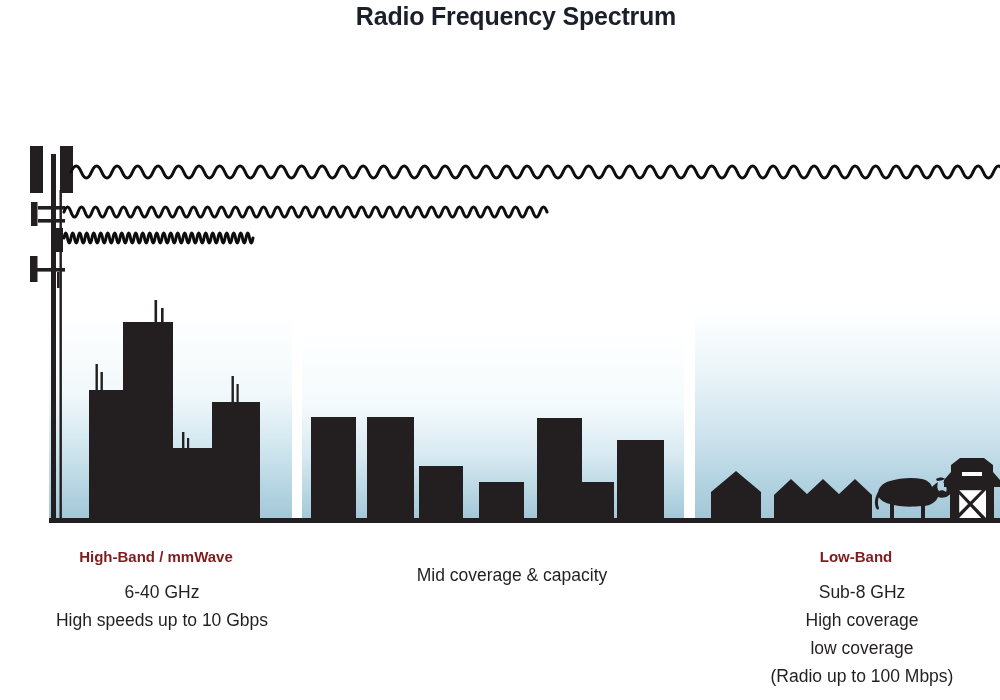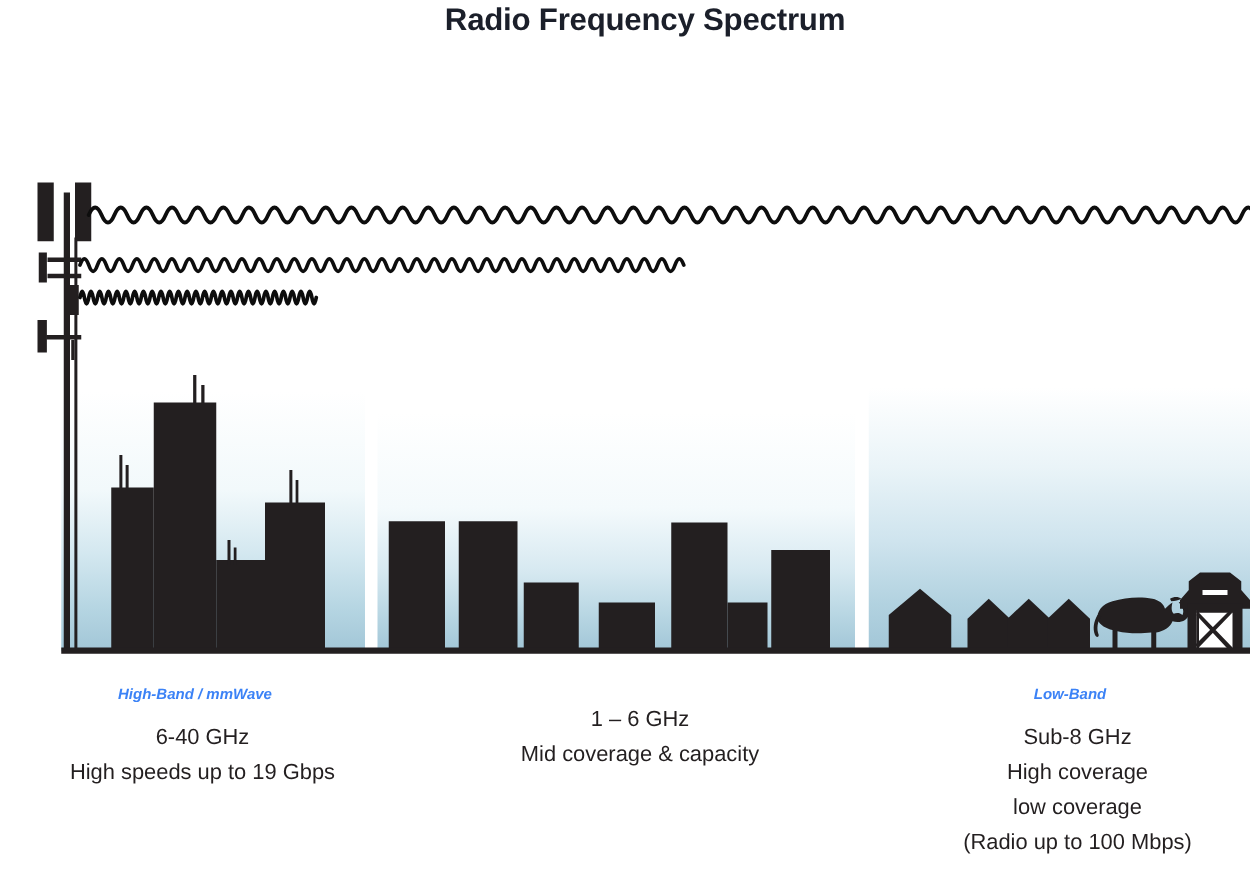--- a/index.html
+++ b/index.html
@@ -37,24 +37,23 @@
     position: absolute;
     left: 0; top: 0;
   }
   .caption-block {
     position: absolute;
     text-align: center;
   }
   .band-title {
     font-family: "Liberation Sans", sans-serif;
     font-weight: bold;
-    font-size: 12px;
-    color: #3b82f6;
+    font-size: 15px;
+    color: #7f1d1d;
     white-space: nowrap;
-    font-style: italic;
   }
   .band-lines {
     margin-top: 13px;
     font-family: "Liberation Sans", sans-serif;
     font-weight: normal;
     font-size: 17.5px;
     line-height: 28px;
     color: #231f20;
   }
   .band-lines div { white-space: nowrap; padding-left: 12px; }
@@ -206,27 +205,26 @@
       </g>
     </g>
 
     <rect x="33" y="518" width="967" height="5" fill="#231f20"></rect>
   </svg>
 
   <div class="caption-block" id="cap-high">
     <div class="band-title">High-Band / mmWave</div>
     <div class="band-lines">
       <div>6-40 GHz</div>
-      <div>High speeds up to 19 Gbps</div>
+      <div>High speeds up to 10 Gbps</div>
     </div>
   </div>
 
   <div class="caption-block" id="cap-mid">
     <div class="band-lines">
-      <div>1 – 6 GHz</div>
       <div>Mid coverage &amp; capacity</div>
     </div>
   </div>
 
   <div class="caption-block" id="cap-low">
     <div class="band-title">Low-Band</div>
     <div class="band-lines">
       <div>Sub-8 GHz</div>
       <div>High coverage</div>
       <div>low coverage</div>

